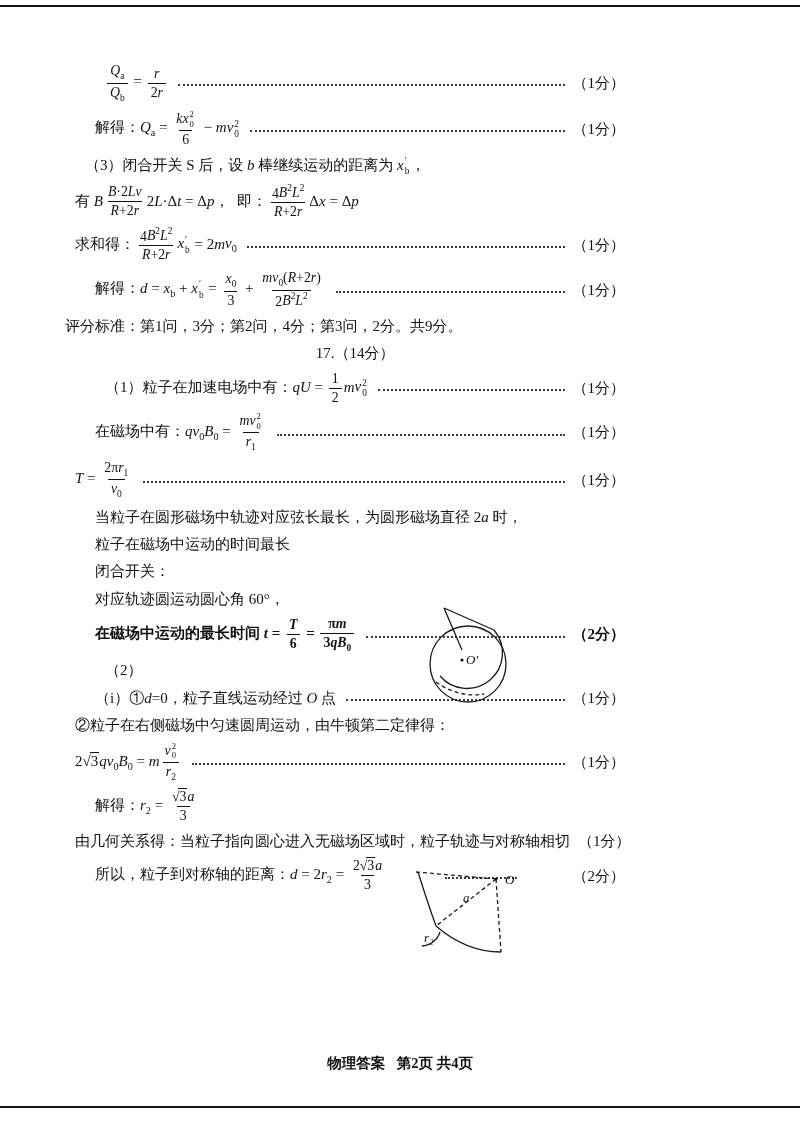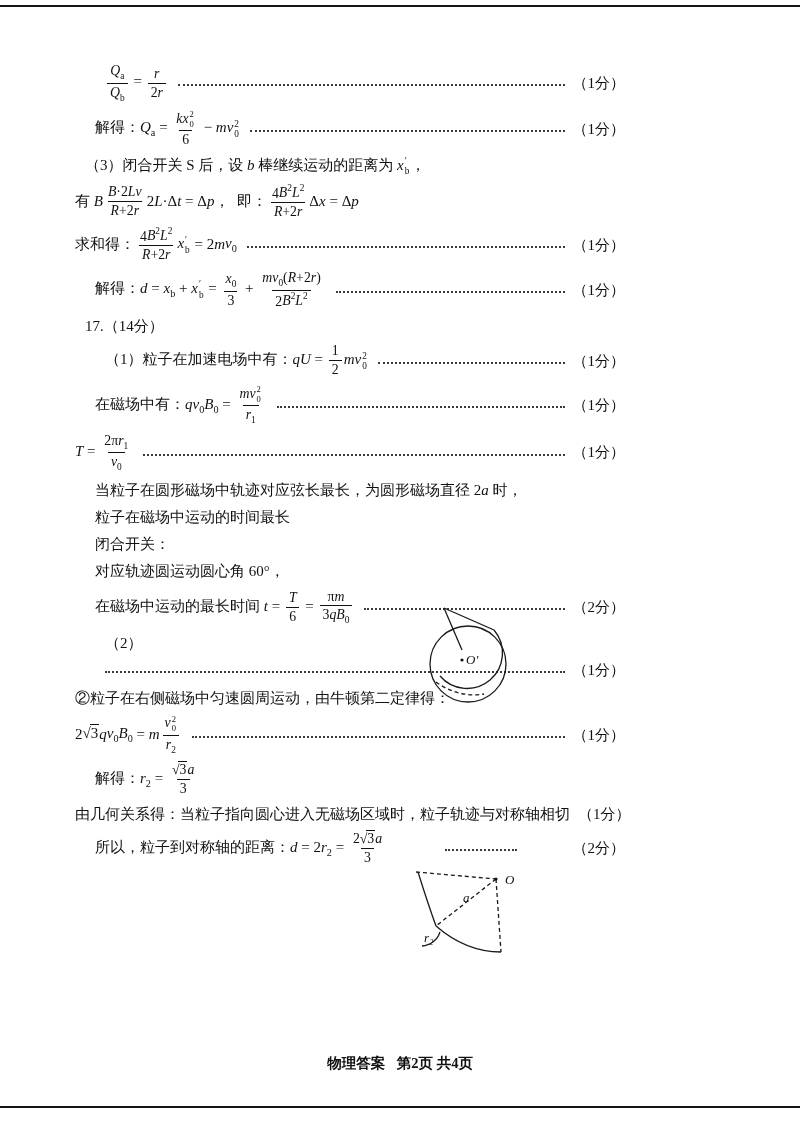--- a/index.html
+++ b/index.html
@@ -63,21 +63,24 @@
       <div class="line" style="padding-left: 10px;">
         <span class="lparts"><span class="rm">求和得：</span><span class="frac"><span class="num"><span class="rm">4</span><span class="vwrap"><span class="it">B</span><sup>2</sup></span><span class="vwrap"><span class="it">L</span><sup>2</sup></span></span><span class="den"><span class="it">R</span><span class="rm">+2</span><span class="it">r</span></span></span><span class="vwrap"><span class="it">x</span><span class="ss"><span class="ssup">′</span><span class="ssub">b</span></span></span><span class="rm"> = 2</span><span class="it">m</span><span class="vwrap"><span class="it">v</span><sub>0</sub></span></span>
         <span class="leader"></span>
         <span class="score">（1分）</span>
       </div>
       <div class="line" style="padding-left: 30px;">
         <span class="lparts"><span class="rm">解得：</span><span class="it">d</span><span class="rm"> = </span><span class="vwrap"><span class="it">x</span><sub>b</sub></span><span class="rm"> + </span><span class="vwrap"><span class="it">x</span><span class="ss"><span class="ssup">′</span><span class="ssub">b</span></span></span><span class="rm"> = </span><span class="frac"><span class="num"><span class="vwrap"><span class="it">x</span><sub>0</sub></span></span><span class="den"><span class="rm">3</span></span></span><span class="rm"> + </span><span class="frac"><span class="num"><span class="it">m</span><span class="vwrap"><span class="it">v</span><sub>0</sub></span><span class="rm">(</span><span class="it">R</span><span class="rm">+2</span><span class="it">r</span><span class="rm">)</span></span><span class="den"><span class="rm">2</span><span class="vwrap"><span class="it">B</span><sup>2</sup></span><span class="vwrap"><span class="it">L</span><sup>2</sup></span></span></span></span>
         <span class="leader"></span>
         <span class="score">（1分）</span>
       </div>
-      <div class="line" style="padding-left: 20px;">
+      <div class="line" style="padding-left: 0px;">
+        <span class="lparts"><span class="rm">评分标准：第1问，3分；第2问，4分；第3问，2分。共9分。</span></span>
+      </div>
+      <div class="line" style="padding-left: 20px; justify-content: center;">
         <span class="lparts"><span class="rm">17.（14分）</span></span>
       </div>
       <div class="line" style="padding-left: 40px;">
         <span class="lparts"><span class="rm">（1）粒子在加速电场中有：</span><span class="it">qU</span><span class="rm"> = </span><span class="frac"><span class="num"><span class="rm">1</span></span><span class="den"><span class="rm">2</span></span></span><span class="it">m</span><span class="vwrap"><span class="it">v</span><span class="ss"><span class="ssup">2</span><span class="ssub">0</span></span></span></span>
         <span class="leader"></span>
         <span class="score">（1分）</span>
       </div>
       <div class="line" style="padding-left: 30px;">
         <span class="lparts"><span class="rm">在磁场中有：</span><span class="it">q</span><span class="vwrap"><span class="it">v</span><sub>0</sub></span><span class="vwrap"><span class="it">B</span><sub>0</sub></span><span class="rm"> = </span><span class="frac"><span class="num"><span class="it">m</span><span class="vwrap"><span class="it">v</span><span class="ss"><span class="ssup">2</span><span class="ssub">0</span></span></span></span><span class="den"><span class="vwrap"><span class="it">r</span><sub>1</sub></span></span></span></span>
         <span class="leader"></span>
@@ -93,29 +96,30 @@
       </div>
       <div class="line" style="padding-left: 30px;">
         <span class="lparts"><span class="rm">粒子在磁场中运动的时间最长</span></span>
       </div>
       <div class="line" style="padding-left: 30px;">
         <span class="lparts"><span class="rm">闭合开关：</span></span>
       </div>
       <div class="line" style="padding-left: 30px; align-items: flex-end;">
         <span class="lparts"><span class="rm">对应轨迹圆运动圆心角 60°，</span></span>
       </div>
-      <div class="line" style="padding-left: 30px;">
+      <div class="line" style="padding-left: 30px; font-weight: bold;">
         <span class="lparts"><span class="rm">在磁场中运动的最长时间 </span><span class="it">t</span><span class="rm"> = </span><span class="frac"><span class="num"><span class="it">T</span></span><span class="den"><span class="rm">6</span></span></span><span class="rm"> = </span><span class="frac"><span class="num"><span class="rm">π</span><span class="it">m</span></span><span class="den"><span class="rm">3</span><span class="it">q</span><span class="vwrap"><span class="it">B</span><sub>0</sub></span></span></span></span>
         <span class="leader"></span>
         <span class="score">（2分）</span>
       </div>
       <div class="line" style="padding-left: 40px;">
         <span class="lparts"><span class="rm">（2）</span></span>
       </div>
       <div class="line" style="padding-left: 30px;">
+        <span class="lparts"><span class="rm">（i）①</span><span class="it">d</span><span class="rm">=0，粒子直线运动经过 </span><span class="it">O</span><span class="rm"> 点</span></span>
         <span class="leader"></span>
         <span class="score">（1分）</span>
       </div>
       <div class="line" style="padding-left: 10px; align-items: center;">
         <span class="lparts"><span class="rm">②粒子在右侧磁场中匀速圆周运动，由牛顿第二定律得：</span></span>
       </div>
       <div class="line" style="padding-left: 10px;">
         <span class="lparts"><span class="rm">2</span><span class="sqrt"><span class="rad">√</span><span class="sqv">3</span></span><span class="it">q</span><span class="vwrap"><span class="it">v</span><sub>0</sub></span><span class="vwrap"><span class="it">B</span><sub>0</sub></span><span class="rm"> = </span><span class="it">m</span><span class="frac"><span class="num"><span class="vwrap"><span class="it">v</span><span class="ss"><span class="ssup">2</span><span class="ssub">0</span></span></span></span><span class="den"><span class="vwrap"><span class="it">r</span><sub>2</sub></span></span></span></span>
         <span class="leader"></span>
         <span class="score">（1分）</span>

